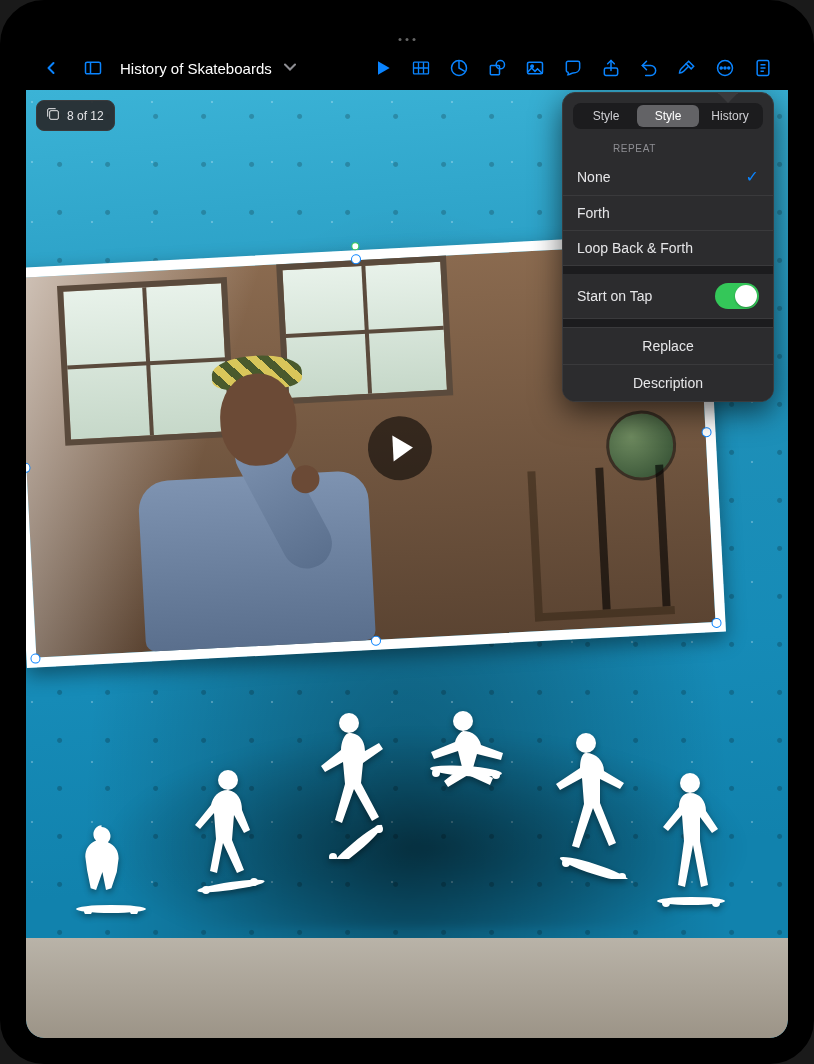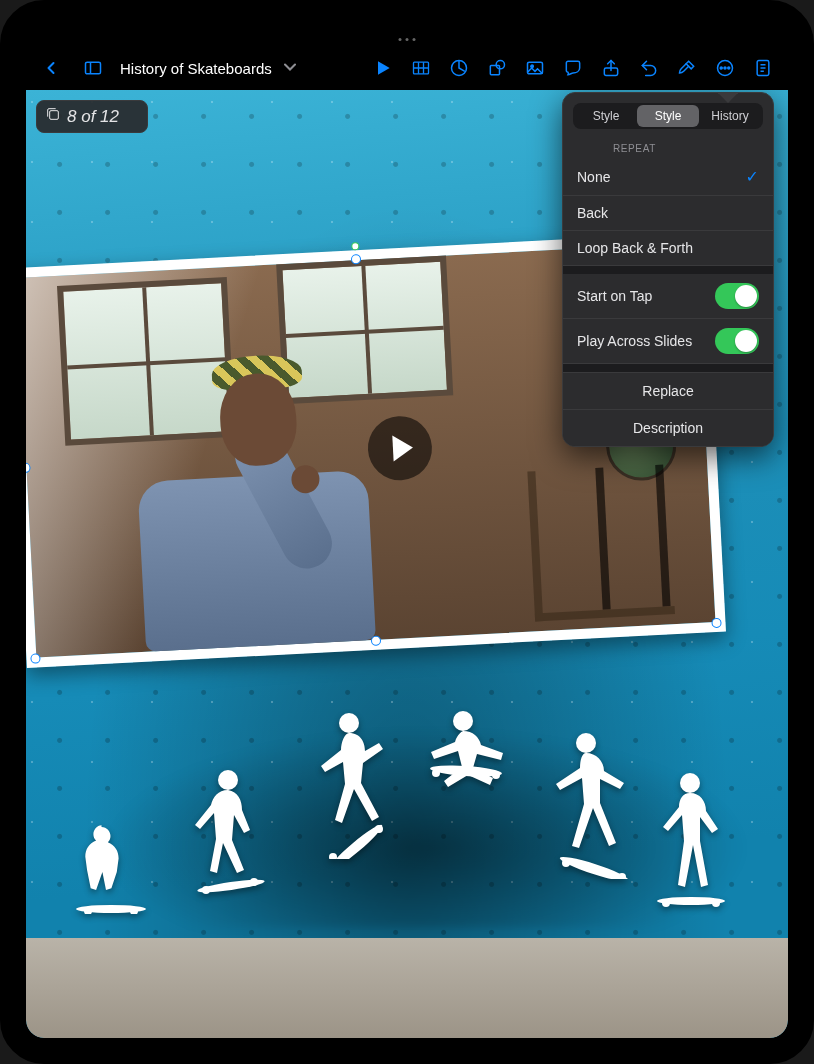--- a/index.html
+++ b/index.html
@@ -183,25 +183,24 @@
   
   
   .skaters { position:absolute; bottom:120px; left:40px; right:40px; height:200px; }
   .skater { position:absolute; color:#fff; }
   .skater svg { fill:#fff; filter: drop-shadow(0 3px 3px rgba(0,0,0,0.4)); }
 
   
   .slide-counter {
     position:absolute; top:10px; left:10px;
     background: rgba(40,40,42,0.92);
-    color:#e4e4e6; font-size:17px;
-    padding: 5px 28px 5px 8px; border-radius: 8px;
+    color:#e4e4e6; font-size:12px;
+    padding: 5px 10px 5px 8px; border-radius: 8px;
     display:flex; align-items:center; gap:6px;
     border:1px solid #3a3a3c;
-    font-style:italic;
   }
   .slide-counter svg{ width:16px; height:16px; stroke:#e4e4e6; fill:none; stroke-width:1.5; }
 
   
   .format-panel {
     position:absolute; top:2px; right:14px;
     width:212px;
     background:#2c2c2e;
     border-radius:13px;
     color:#e6e6e8;
@@ -458,36 +457,32 @@
           <div class="active">Style</div>
           <div>History</div>
         </div>
 
         <div class="section-label">REPEAT</div>
         <div class="row">
           <span class="label">None</span>
           <span class="check">✓</span>
         </div>
         <div class="row">
-          <span class="label">Back</span>
+          <span class="label">Forth</span>
         </div>
         <div class="row">
           <span class="label">Loop Back &amp; Forth</span>
         </div>
 
         <div class="spacer-gap"></div>
 
         <div class="row">
           <span class="label">Start on Tap</span>
           <div class="toggle"></div>
         </div>
-        <div class="row">
-          <span class="label">Play Across Slides</span>
-          <div class="toggle"></div>
-        </div>
 
         <div class="spacer-gap"></div>
 
         <div class="btn-row">
           <span>Replace</span>
         </div>
         <div class="btn-row">
           <span>Description</span>
         </div>
       </div>

